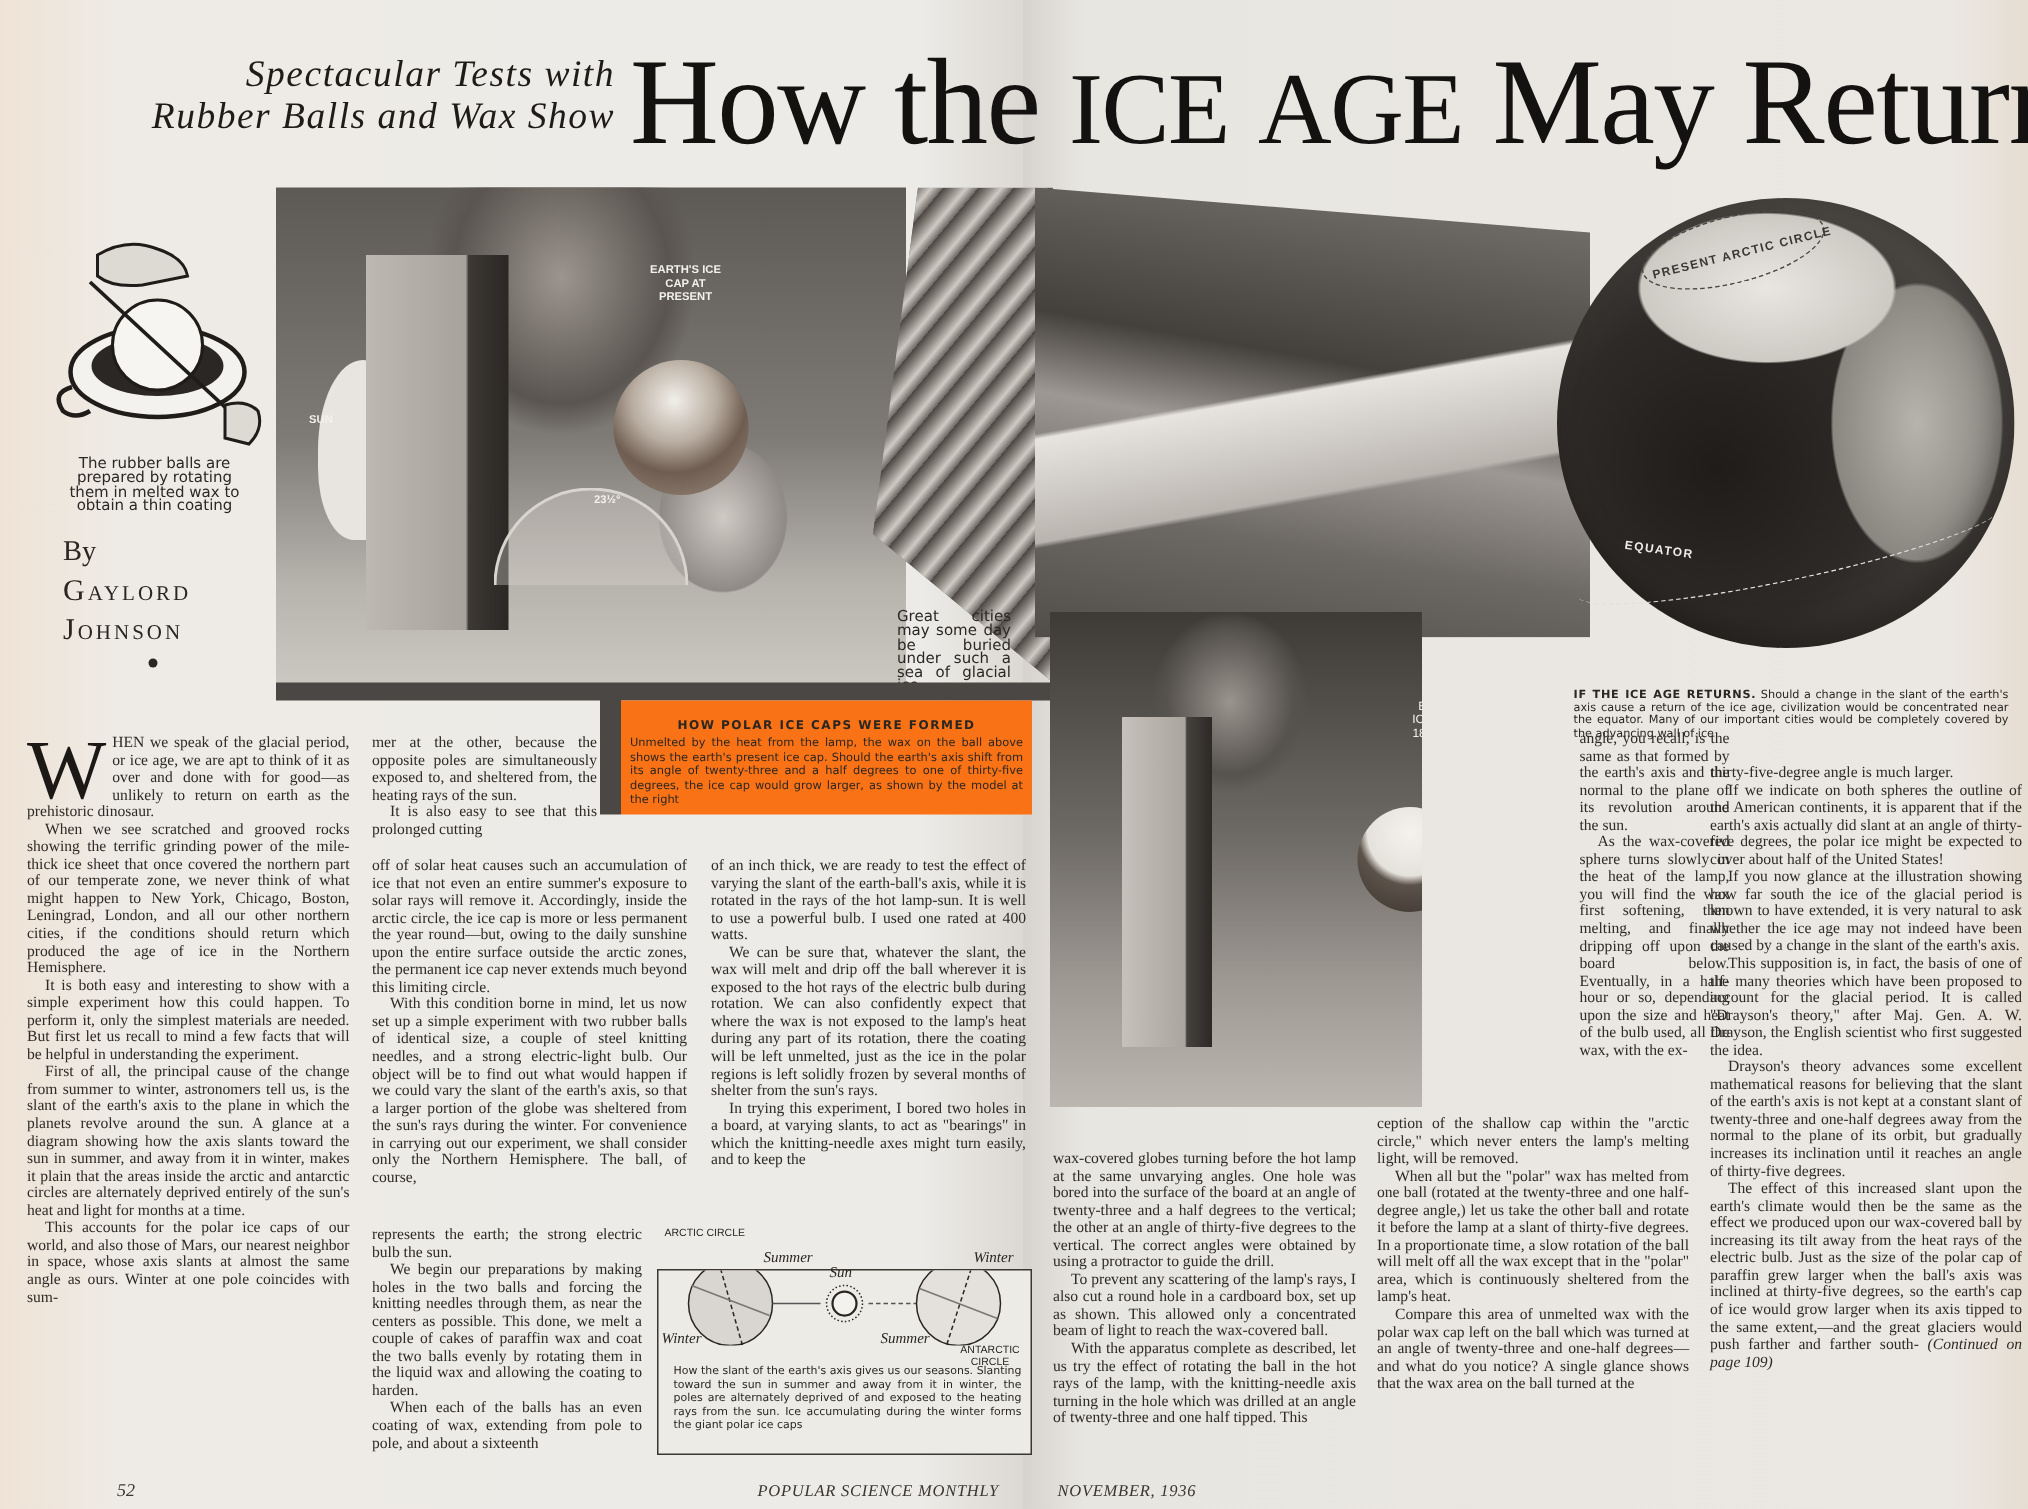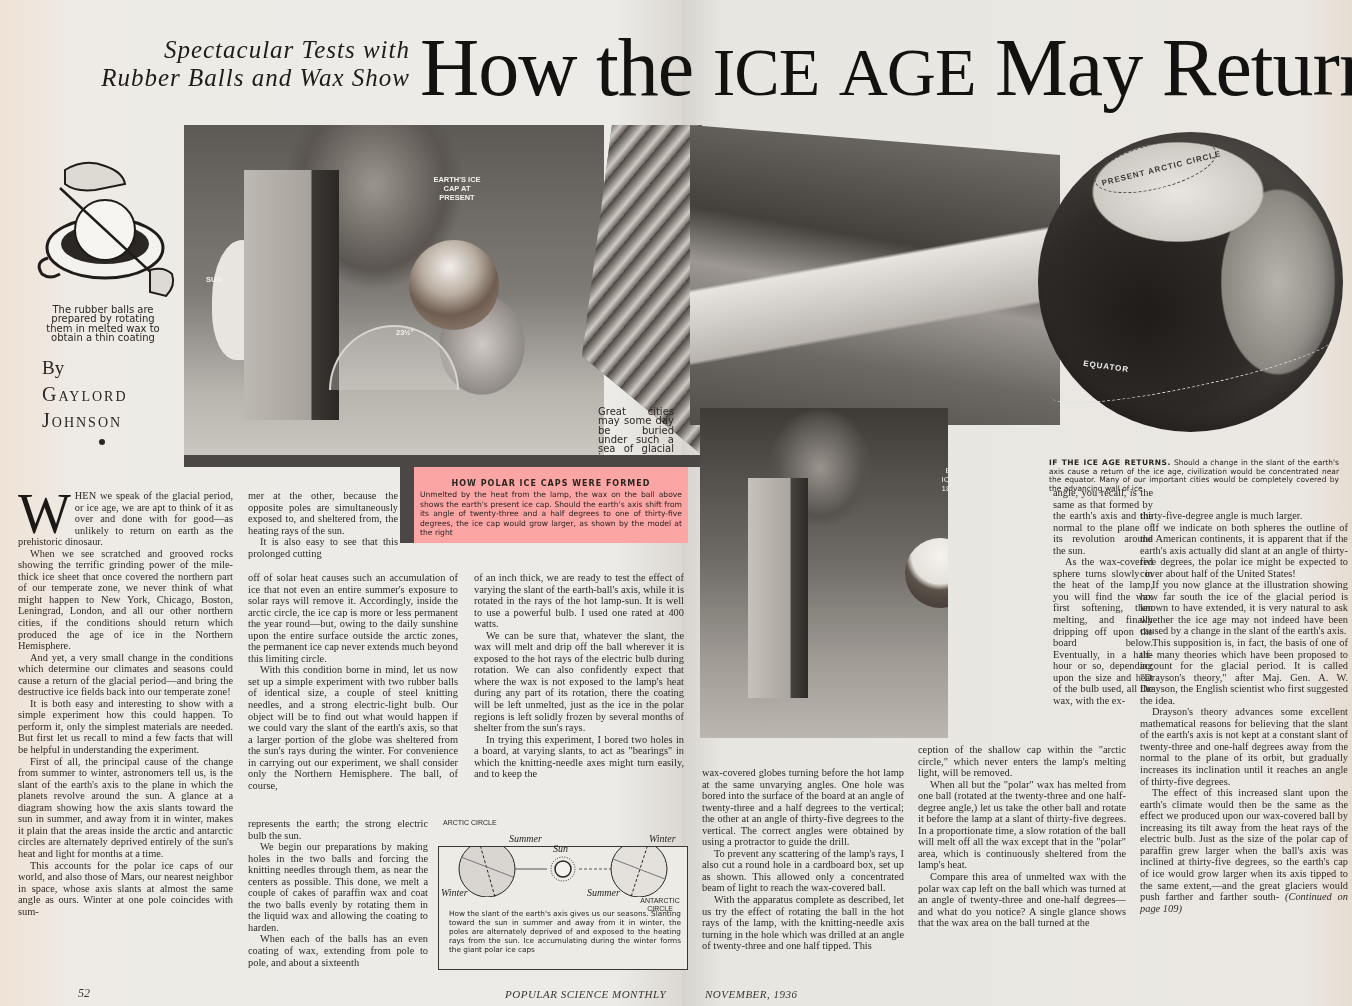--- a/index.html
+++ b/index.html
@@ -72,21 +72,21 @@
     box-shadow: inset -8px -8px 20px rgba(0,0,0,0.35);
   }
   .globe-map .arctic-ring { position: absolute; left: 55px; top: 12px; width: 125px; height: 45px; border: 1.5px dashed #4b4743; border-radius: 50%; transform: rotate(-14deg); }
   .globe-map .lbl { position: absolute; font-family: "Liberation Sans", sans-serif; font-size: 8px; font-weight: bold; letter-spacing: 1px; }
   .globe-map .equator { position: absolute; left: 10px; top: 215px; width: 290px; height: 40px; border-bottom: 1.5px dashed #ddd; border-radius: 0 0 50% 50%; transform: rotate(-12deg); }
 
   
   .dark-bar { position: absolute; background: #4a4744; }
   .caption-box {
     position: absolute; left: 414px; top: 467px; width: 274px; height: 76px;
-    background: #fca5a5;
+    background: #f97316;
     padding: 12px 6px 0 6px;
     font-family: "DejaVu Sans", sans-serif; font-size: 7.6px; line-height: 9.4px; text-align: justify;
   }
   .caption-box .cap-title { text-align: center; font-family: "DejaVu Sans", sans-serif; font-weight: bold; letter-spacing: 1px; font-size: 8px; margin-bottom: 2px; }
 
   .small-cap {
     position: absolute; font-family: "DejaVu Sans", sans-serif; font-size: 10px; line-height: 9.3px; color: #2b2724;
   }
 
   .byline { position: absolute; left: 42px; top: 355px; width: 120px; text-align: left; }
@@ -188,21 +188,20 @@
 </div>
 
 <div class="ice-caption">
   <b>IF THE ICE AGE RETURNS.</b>
   <span>Should a change in the slant of the earth's axis cause a return of the ice age, civilization would be concentrated near the equator. Many of our important cities would be completely covered by the advancing wall of ice</span>
 </div>
 
 <div class="col" style="left:18px;top:490px;width:215px;">
   <p class="no-indent"><span class="dropcap">W</span><span>HEN we speak of the glacial period, or ice age, we are apt to think of it as over and done with for good—as unlikely to return on earth as the prehistoric dinosaur.</span></p>
   <p>When we see scratched and grooved rocks showing the terrific grinding power of the mile-thick ice sheet that once covered the northern part of our temperate zone, we never think of what might happen to New York, Chicago, Boston, Leningrad, London, and all our other northern cities, if the conditions should return which produced the age of ice in the Northern Hemisphere.</p>
-  <p>And yet, a very small change in the conditions which determine our climates and seasons could cause a return of the glacial period—and bring the destructive ice fields back into our temperate zone!</p>
   <p>It is both easy and interesting to show with a simple experiment how this could happen. To perform it, only the simplest materials are needed. But first let us recall to mind a few facts that will be helpful in understanding the experiment.</p>
   <p>First of all, the principal cause of the change from summer to winter, astronomers tell us, is the slant of the earth's axis to the plane in which the planets revolve around the sun. A glance at a diagram showing how the axis slants toward the sun in summer, and away from it in winter, makes it plain that the areas inside the arctic and antarctic circles are alternately deprived entirely of the sun's heat and light for months at a time.</p>
   <p>This accounts for the polar ice caps of our world, and also those of Mars, our nearest neighbor in space, whose axis slants at almost the same angle as ours. Winter at one pole coincides with sum-</p>
 </div>
 
 <div class="col" style="left:248px;top:490px;width:150px;">
   <p class="no-indent">mer at the other, because the opposite poles are simultaneously exposed to, and sheltered from, the heating rays of the sun.</p>
   <p>It is also easy to see that this prolonged cutting</p>
 </div>
 

